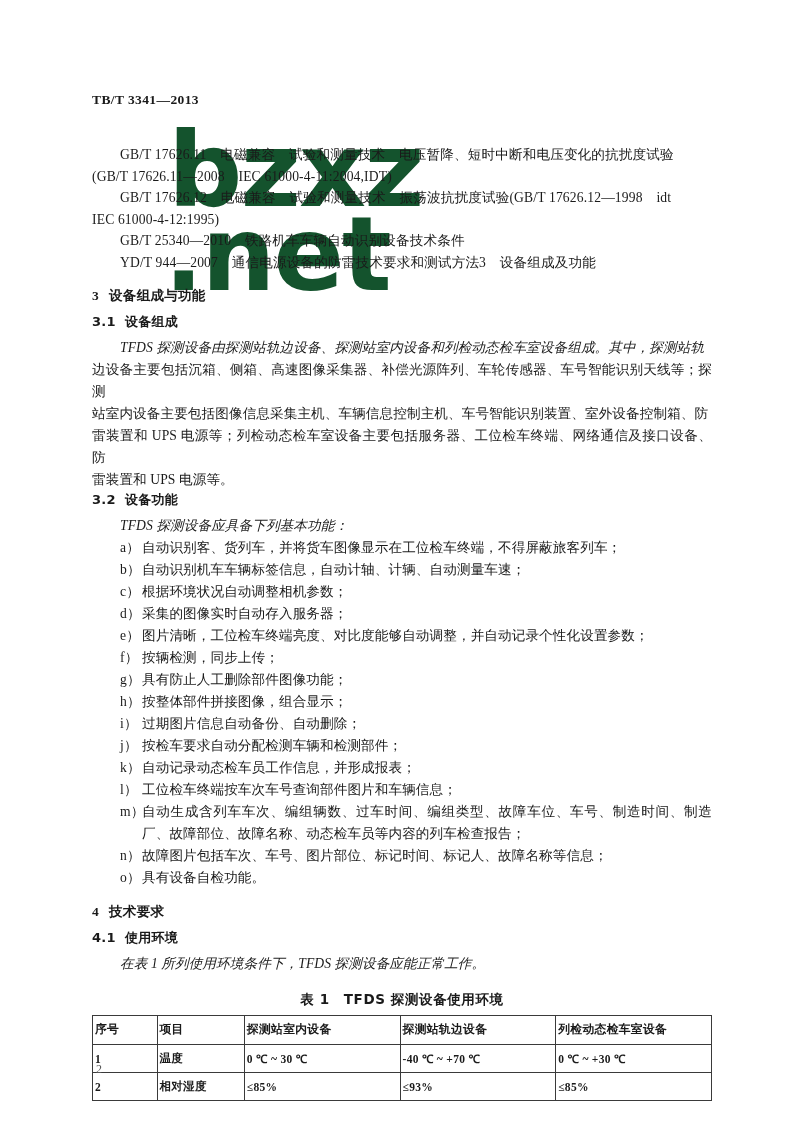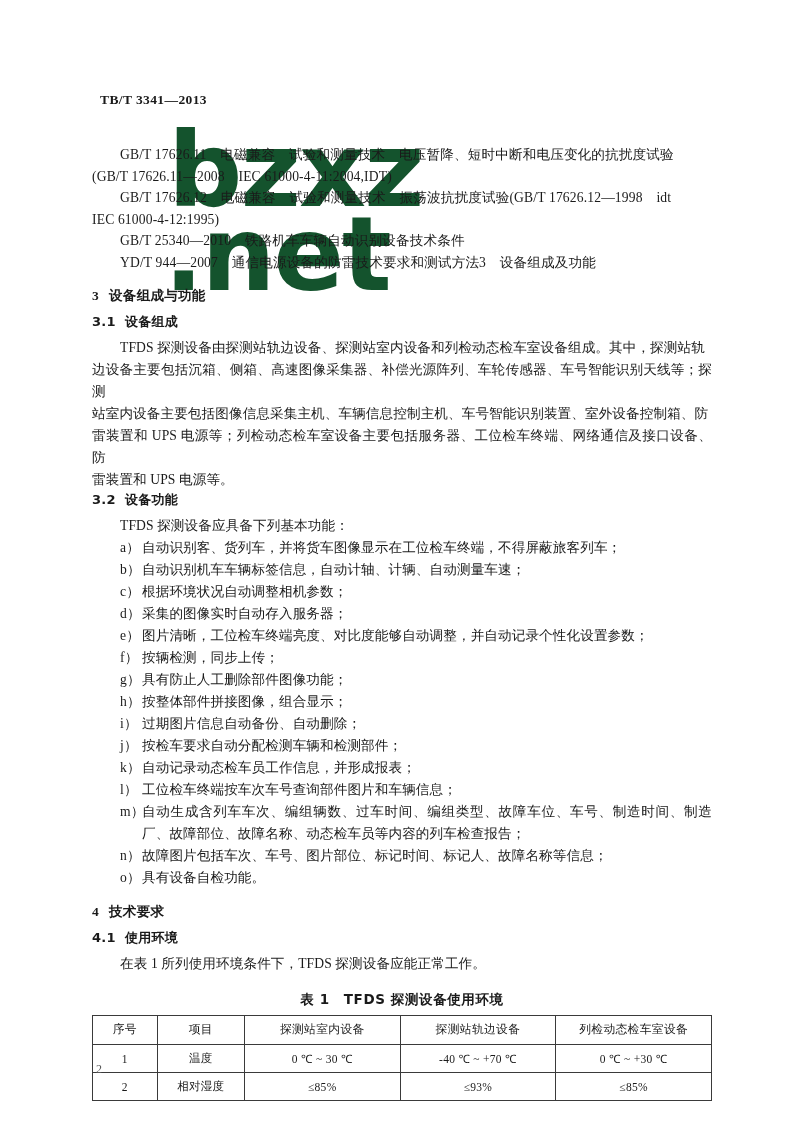--- a/index.html
+++ b/index.html
@@ -42,21 +42,21 @@
     margin-left: -4px;
   }
   
   #content {
     position: relative;
     z-index: 2;
     padding: 0;
   }
   .runhead {
     position: absolute;
-    left: 100px;
+    left: 92px;
     top: 92px;
     font-family: "Liberation Serif", serif;
     font-weight: bold;
     font-size: 13.5px;
     letter-spacing: 0.4px;
   }
   .body-block {
     position: absolute;
     left: 92px;
     top: 144px;
@@ -93,20 +93,21 @@
     margin-bottom: 6px;
     letter-spacing: 0.3px;
   }
   .h2 .num { margin-right: 9px; }
   .para {
     font-size: 13.6px;
     line-height: 22px;
     text-indent: 28px;
     text-align: justify;
     letter-spacing: 0.1px;
+    font-style: italic;
   }
   .para-cont {
     font-size: 13.6px;
     line-height: 22px;
     text-indent: 0;
     text-align: justify;
     letter-spacing: 0.1px;
   }
   
   ol.alpha {
@@ -142,23 +143,23 @@
     letter-spacing: 0.6px;
   }
   table.env {
     border-collapse: collapse;
     width: 620px;
     margin: 0 auto;
     font-size: 11.5px;
   }
   table.env th, table.env td {
     border: 1px solid #3a3a3a;
-    text-align: center;
+    text-align: left;
     padding: 6px 2px;
-    font-weight: normal;
+    font-weight: bold;
     letter-spacing: 0.3px;
   }
   table.env th {
     font-family: "Liberation Serif", serif;
     font-size: 11.8px;
   }
   table.env td {
     font-family: "Liberation Serif", serif;
     font-size: 11.5px;
   }

